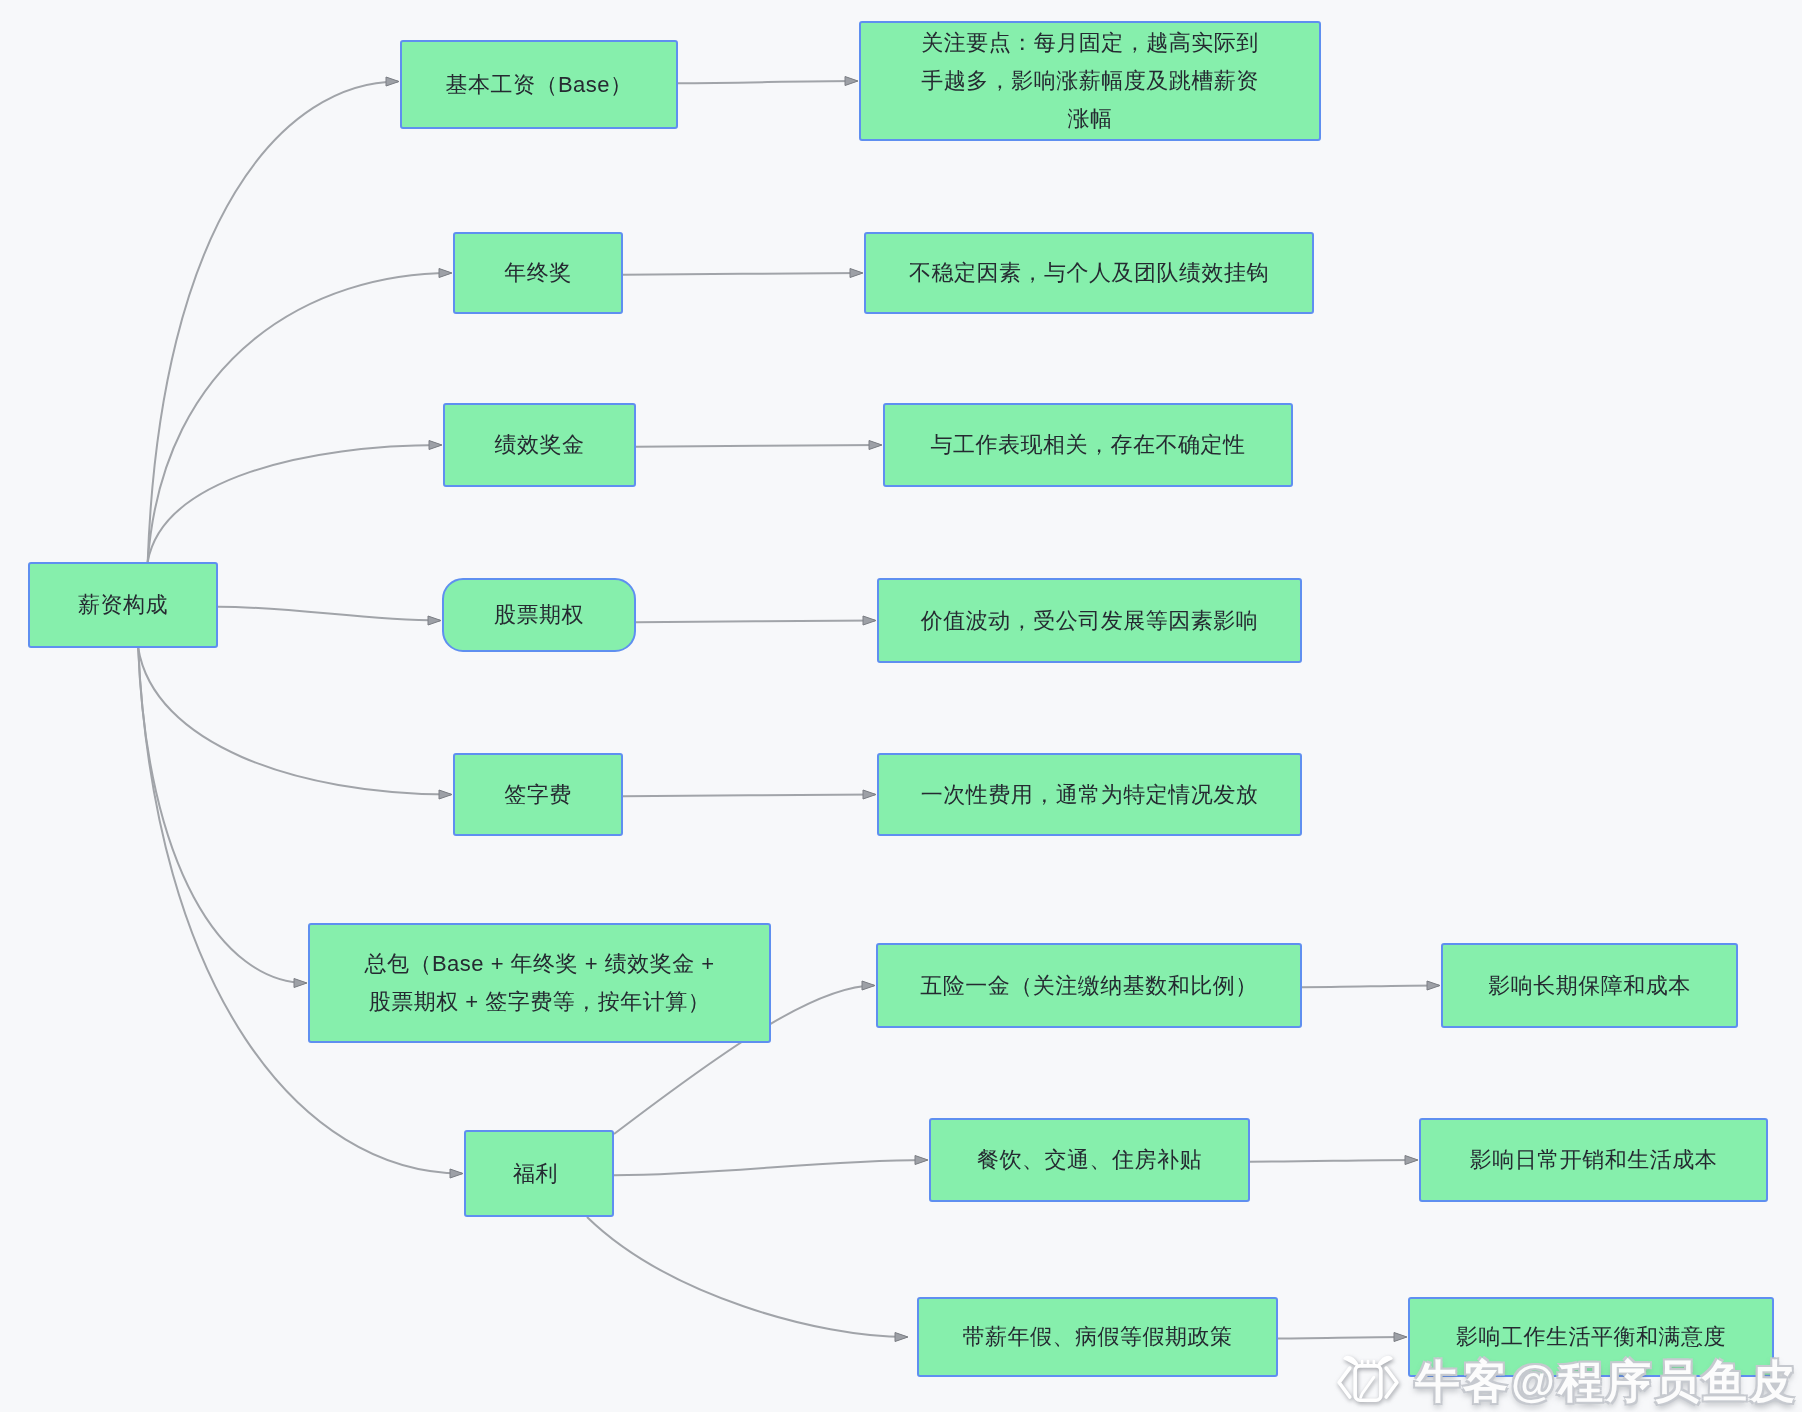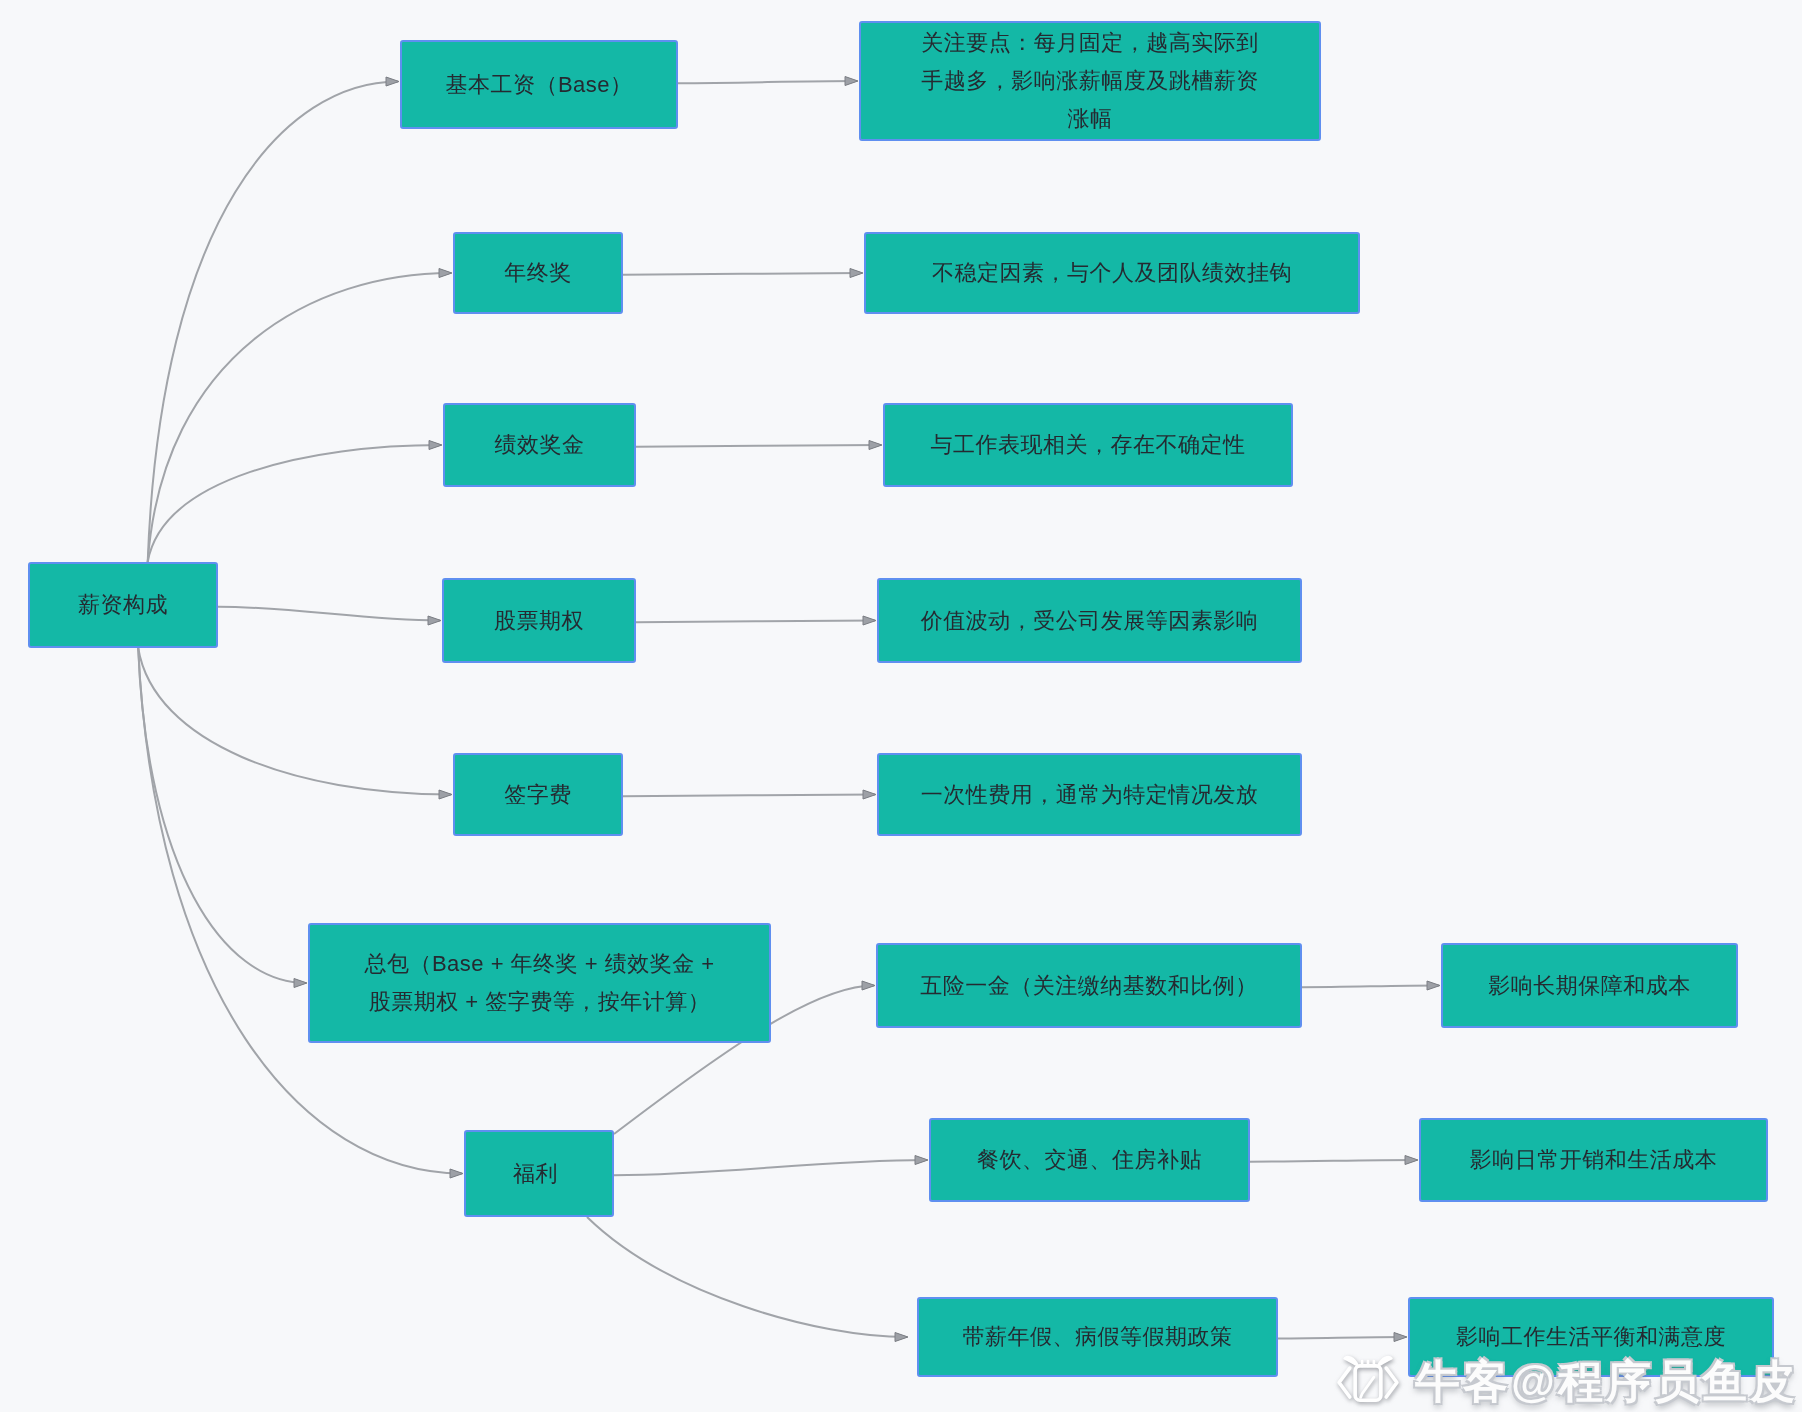--- a/index.html
+++ b/index.html
@@ -5,21 +5,21 @@
   html,body{margin:0;padding:0;background:#e8eaee;}
   #stage{
     position:relative;width:1802px;height:1412px;background:#f7f8fa;
     font-family:"Liberation Sans",sans-serif;overflow:hidden;
   }
   #edge-svg{position:absolute;left:0;top:0;}
   .edge{fill:none;stroke:#a1a4a9;stroke-width:2px;}
   .node{
     position:absolute;display:flex;align-items:center;justify-content:center;
     text-align:center;box-sizing:border-box;
-    background:#14b8a6;border:2px solid #5f8ff0;border-radius:3px;
+    background:#86efac;border:2px solid #5f8ff0;border-radius:3px;
     font-size:22px;line-height:1.72;color:#252a31;letter-spacing:.5px;
     padding:0 16px;cursor:default;font-weight:500;
   }
   [data-name="node-base-salary-note"]{padding:0 50px;}
   [data-name="node-total-package"]{padding:0 45px;}
   #watermark{
     position:absolute;right:4px;bottom:0;display:flex;align-items:flex-start;gap:12px;
   }
   #watermark .wm-text{
     font-size:45px;font-weight:700;letter-spacing:3px;color:rgba(255,255,255,.94);
@@ -62,24 +62,24 @@
         <path class="edge" data-name="edge-meal-meal_note" d="M 1250 1161.68 C 1308.45 1161.68, 1358.55 1160, 1417 1160" marker-end="url(#arrowhead)"></path>
         <path class="edge" data-name="edge-leave-leave_note" d="M 1270 1338.6 C 1317.6 1338.6, 1358.4 1337, 1406 1337" marker-end="url(#arrowhead)"></path>
       </g>
   </svg>
 
   <div id="nodes-layer" data-name="node-layer">
       <div class="node" data-name="node-salary-composition" style="left: 28px; top: 562px; width: 190px; height: 86px;">薪资构成</div>
       <div class="node" data-name="node-base-salary" style="left: 400px; top: 40px; width: 278px; height: 89px;">基本工资（Base）</div>
       <div class="node" data-name="node-base-salary-note" style="left: 859px; top: 21px; width: 462px; height: 120px;">关注要点：每月固定，越高实际到手越多，影响涨薪幅度及跳槽薪资涨幅</div>
       <div class="node" data-name="node-annual-bonus" style="left: 453px; top: 232px; width: 170px; height: 82px;">年终奖</div>
-      <div class="node" data-name="node-annual-bonus-note" style="left: 864px; top: 232px; width: 496px; height: 82px;">不稳定因素，与个人及团队绩效挂钩</div>
+      <div class="node" data-name="node-annual-bonus-note" style="left: 864px; top: 232px; width: 450px; height: 82px;">不稳定因素，与个人及团队绩效挂钩</div>
       <div class="node" data-name="node-performance-bonus" style="left: 443px; top: 403px; width: 193px; height: 84px;">绩效奖金</div>
       <div class="node" data-name="node-performance-bonus-note" style="left: 883px; top: 403px; width: 410px; height: 84px;">与工作表现相关，存在不确定性</div>
-      <div class="node" data-name="node-stock-options" style="left: 442px; top: 578px; width: 194px; height: 85px;">股票期权</div>
+      <div class="node" data-name="node-stock-options" style="left: 442px; top: 578px; width: 194px; height: 74px; border-radius: 21px;">股票期权</div>
       <div class="node" data-name="node-stock-options-note" style="left: 877px; top: 578px; width: 425px; height: 85px;">价值波动，受公司发展等因素影响</div>
       <div class="node" data-name="node-signing-bonus" style="left: 453px; top: 753px; width: 170px; height: 83px;">签字费</div>
       <div class="node" data-name="node-signing-bonus-note" style="left: 877px; top: 753px; width: 425px; height: 83px;">一次性费用，通常为特定情况发放</div>
       <div class="node" data-name="node-total-package" style="left: 308px; top: 923px; width: 463px; height: 120px;">总包（Base + 年终奖 + 绩效奖金 + 股票期权 + 签字费等，按年计算）</div>
       <div class="node" data-name="node-social-insurance" style="left: 876px; top: 943px; width: 426px; height: 85px;">五险一金（关注缴纳基数和比例）</div>
       <div class="node" data-name="node-social-insurance-note" style="left: 1441px; top: 943px; width: 297px; height: 85px;">影响长期保障和成本</div>
       <div class="node" data-name="node-benefits" style="left: 464px; top: 1130px; width: 150px; height: 87px; padding-left: 9px;">福利</div>
       <div class="node" data-name="node-subsidies" style="left: 929px; top: 1118px; width: 321px; height: 84px;">餐饮、交通、住房补贴</div>
       <div class="node" data-name="node-subsidies-note" style="left: 1419px; top: 1118px; width: 349px; height: 84px;">影响日常开销和生活成本</div>
       <div class="node" data-name="node-leave-policy" style="left: 909px; top: 1297px; width: 361px; height: 80px; margin-left: 8px;">带薪年假、病假等假期政策</div>

